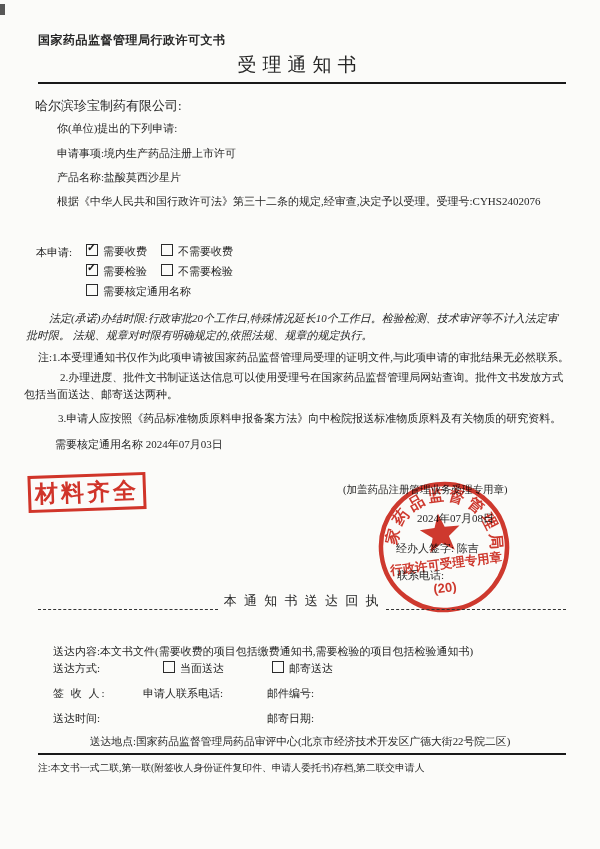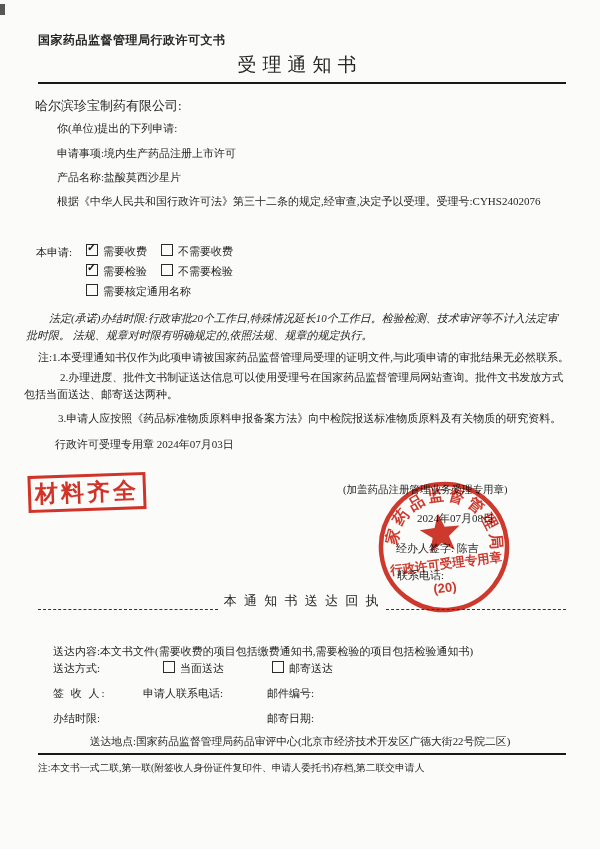--- a/index.html
+++ b/index.html
@@ -95,21 +95,21 @@
   <div class="apply-row row3">
     <span class="cb"><i></i></span><span>需要核定通用名称</span>
   </div>
 
   <div class="deadline">法定(承诺)办结时限:行政审批20个工作日,特殊情况延长10个工作日。检验检测、技术审评等不计入法定审批时限。 法规、规章对时限有明确规定的,依照法规、规章的规定执行。</div>
 
   <div class="abs t11 note1">注:1.本受理通知书仅作为此项申请被国家药品监督管理局受理的证明文件,与此项申请的审批结果无必然联系。</div>
   <div class="note2">2.办理进度、批件文书制证送达信息可以使用受理号在国家药品监督管理局网站查询。批件文书发放方式包括当面送达、邮寄送达两种。</div>
   <div class="abs t11 note3">3.申请人应按照《药品标准物质原料申报备案方法》向中检院报送标准物质原料及有关物质的研究资料。</div>
 
-  <div class="abs t11 sign-time">行政许可受理专用章 2024年07月03日</div>
+  <div class="abs t11 sign-time">需要核定通用名称 2024年07月03日</div>
 
   <div class="material-stamp">材料齐全</div>
 
   <div class="abs seal-note">(加盖药品注册管理业务受理专用章)</div>
   <div class="abs t11 seal-date">2024年07月08日</div>
   <div class="abs t11 seal-signer">经办人签字: 陈吉</div>
   <div class="abs t11 seal-phone">联系电话:</div>
 
   <svg class="seal-svg" viewBox="0 0 140 140">
     <circle cx="70" cy="70" r="63" fill="none" stroke="#cd2418" stroke-width="4.5"></circle>
@@ -137,19 +137,19 @@
     <span class="cb"><i></i></span><span>当面送达</span>
   </div>
   <div class="abs t11 dlv-opt2">
     <span class="cb"><i></i></span><span>邮寄送达</span>
   </div>
 
   <div class="abs t11 dlv-signer">签 收 人:</div>
   <div class="abs t11 dlv-phone">申请人联系电话:</div>
   <div class="abs t11 dlv-mailno">邮件编号:</div>
 
-  <div class="abs t11 dlv-time">办结时限:</div>
+  <div class="abs t11 dlv-time">送达时间:</div>
   <div class="abs t11 dlv-maildate">邮寄日期:</div>
 
   <div class="address">送达地点:国家药品监督管理局药品审评中心(北京市经济技术开发区广德大街22号院二区)</div>
   <div class="rule rule-bottom"></div>
   <div class="abs footer-note">注:本文书一式二联,第一联(附签收人身份证件复印件、申请人委托书)存档,第二联交申请人</div>
 </div>
 
 </body></html>

